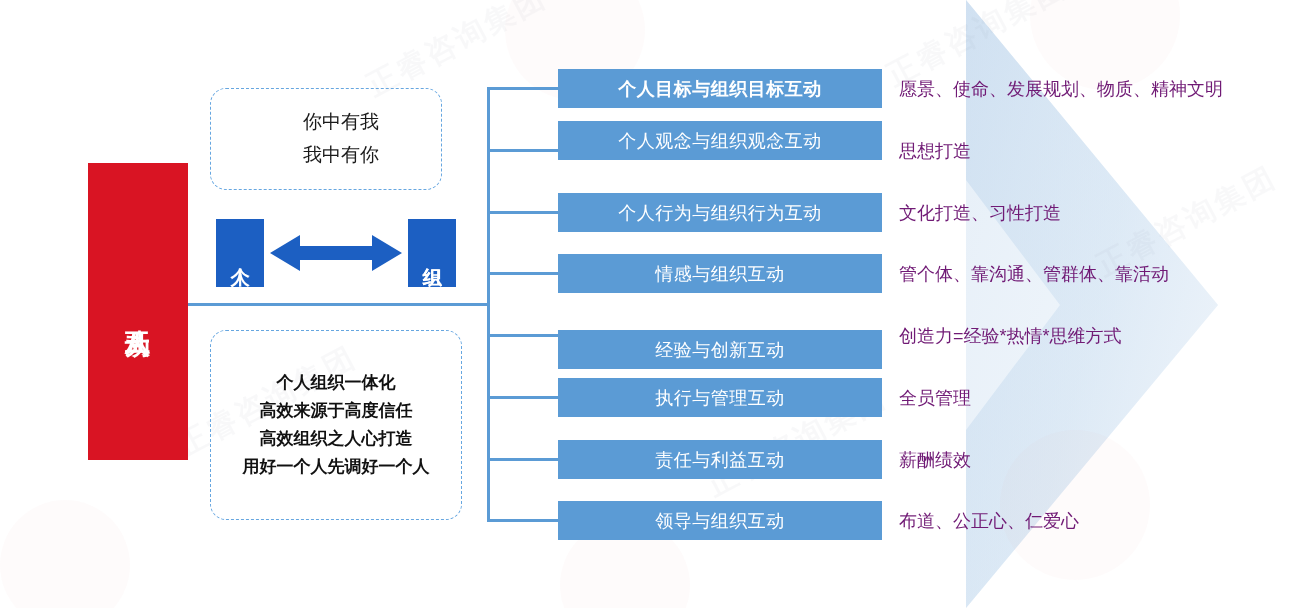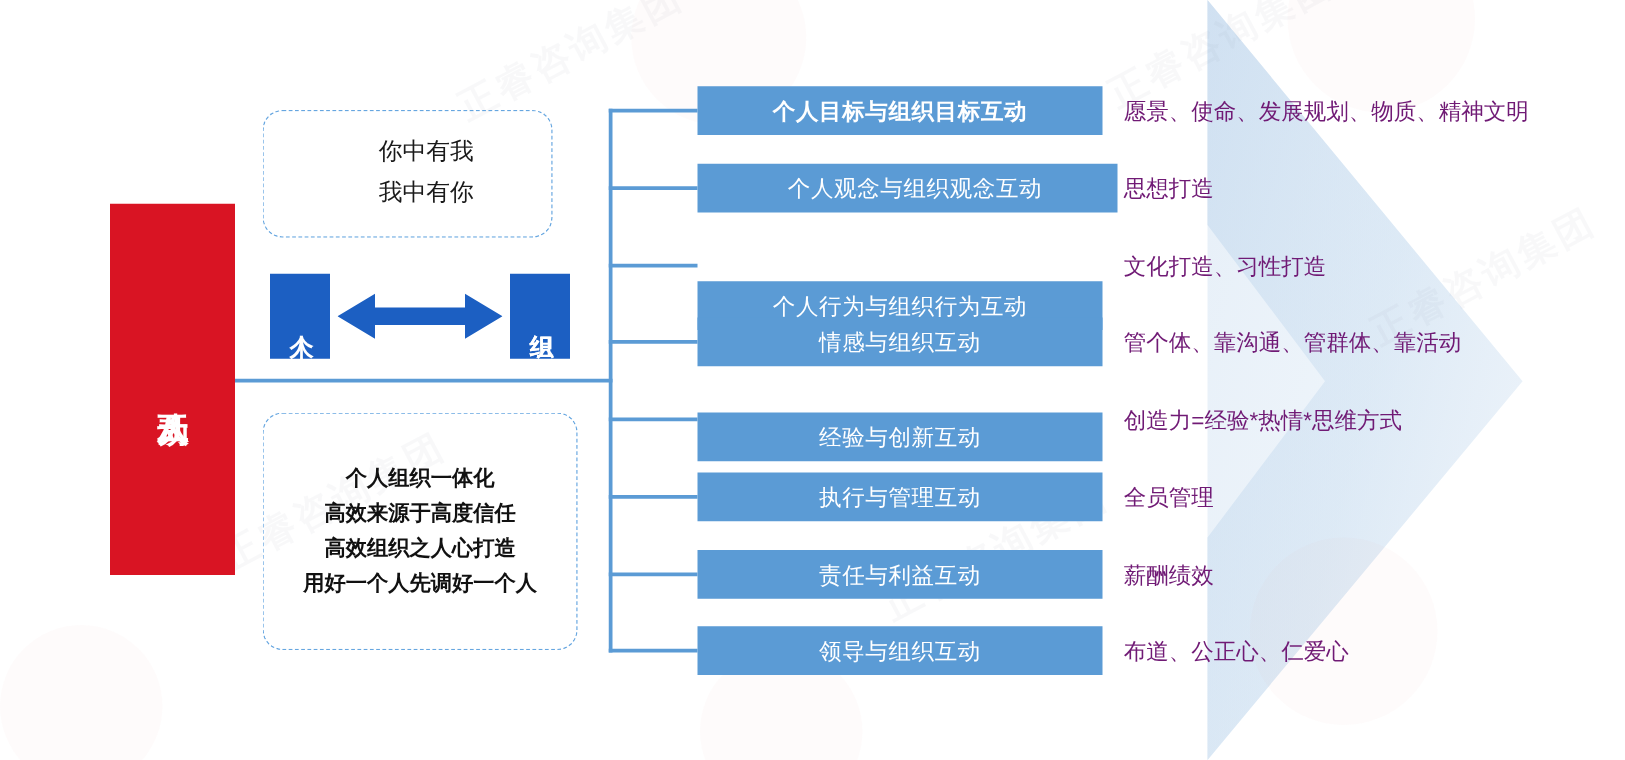--- a/index.html
+++ b/index.html
@@ -225,24 +225,24 @@
   <div class="conn conn-h" style="left:487px; top:211px; width:71px;"></div>
   <div class="conn conn-h" style="left:487px; top:272px; width:71px;"></div>
   <div class="conn conn-h" style="left:487px; top:334px; width:71px;"></div>
   <div class="conn conn-h" style="left:487px; top:396px; width:71px;"></div>
   <div class="conn conn-h" style="left:487px; top:458px; width:71px;"></div>
   <div class="conn conn-h" style="left:487px; top:519px; width:71px;"></div>
 
   <div class="row-box" style="top:69px;font-weight:bold;">
     <span class="rtext">个人目标与组织目标互动</span>
   </div>
-  <div class="row-box" style="top:131px;padding-left:12px;">
+  <div class="row-box" style="top:121px;">
     <span class="rtext">个人观念与组织观念互动</span>
   </div>
-  <div class="row-box" style="top:193px;margin-top:32px;">
+  <div class="row-box" style="top:193px;">
     <span class="rtext">个人行为与组织行为互动</span>
   </div>
   <div class="row-box" style="top:254px;">
     <span class="rtext">情感与组织互动</span>
   </div>
   <div class="row-box" style="top:316px;margin-top:14px;">
     <span class="rtext">经验与创新互动</span>
   </div>
   <div class="row-box" style="top:378px;">
     <span class="rtext">执行与管理互动</span>

